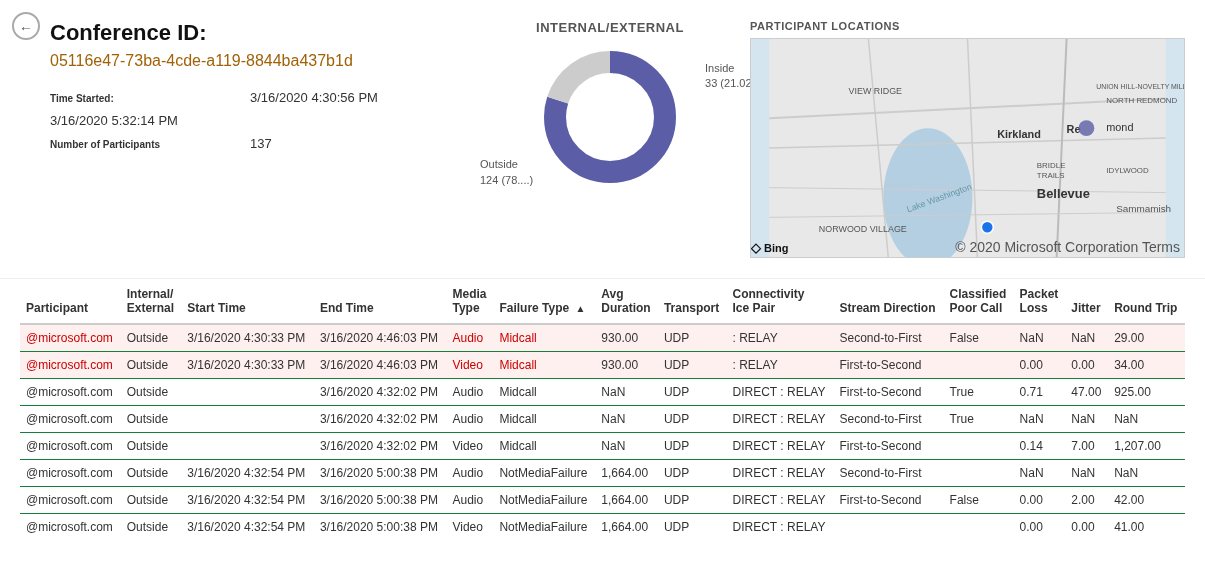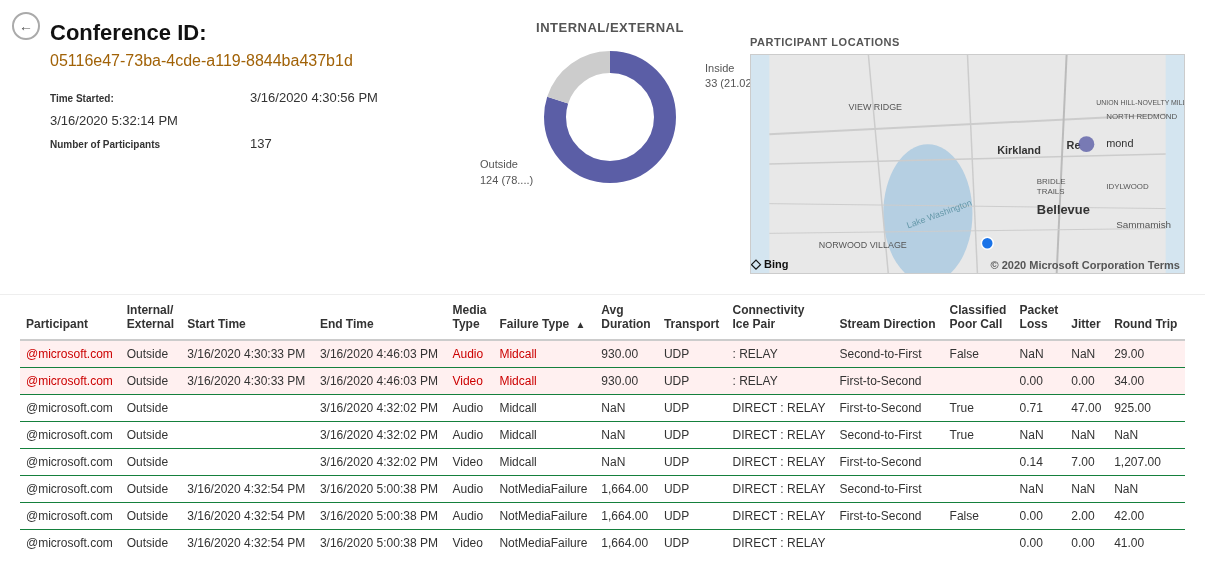--- a/index.html
+++ b/index.html
@@ -69,21 +69,20 @@
     .chart-title {
       font-size: 13px;
       font-weight: bold;
       color: #555;
       letter-spacing: 0.5px;
       margin-bottom: 12px;
     }
 
     .map-section {
       flex: 1;
-      margin-top: 16px;
     }
 
     .map-title {
       font-size: 11px;
       font-weight: bold;
       color: #555;
       letter-spacing: 0.5px;
       margin-bottom: 6px;
     }
 
@@ -108,23 +107,22 @@
       left: 0;
       font-size: 11px;
       font-weight: bold;
       color: #111;
     }
 
     .map-copyright {
       position: absolute;
       bottom: 2px;
       right: 4px;
-      font-size: 11px;
+      font-size: 14px;
       color: #555;
-      font-weight: bold;
     }
 
     
     .table-section {
       padding: 0 20px 20px 20px;
       border-top: 1px solid #eee;
       margin-top: 10px;
     }
 
     table {

